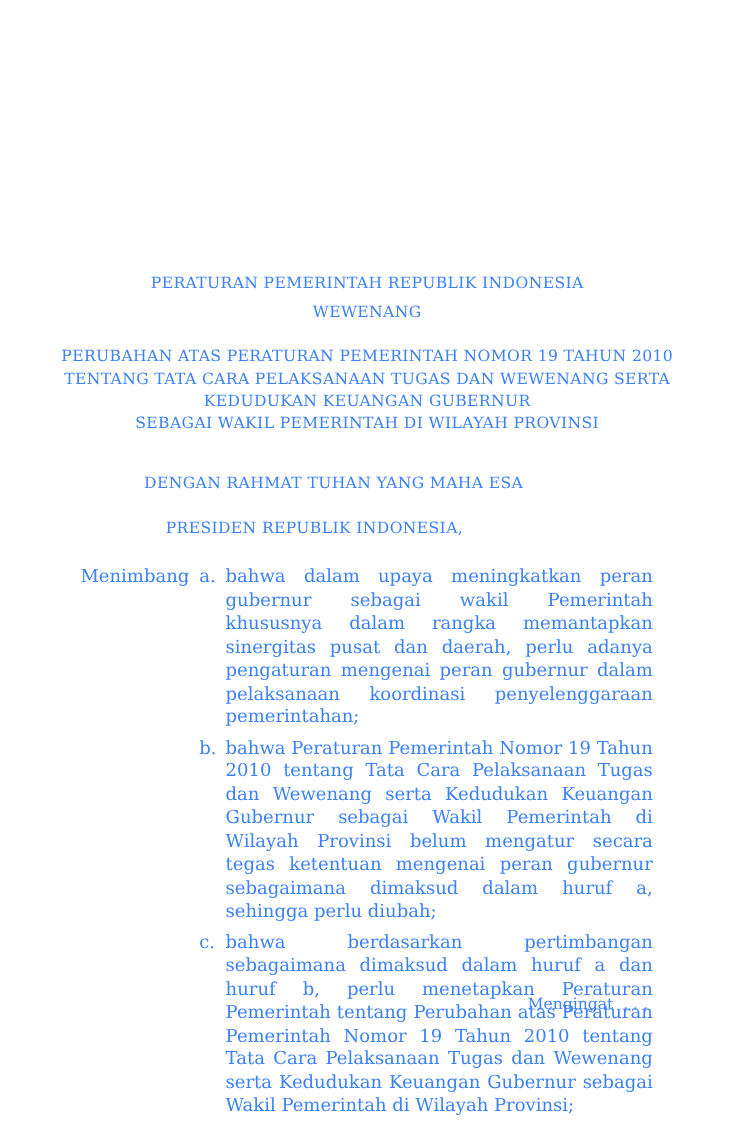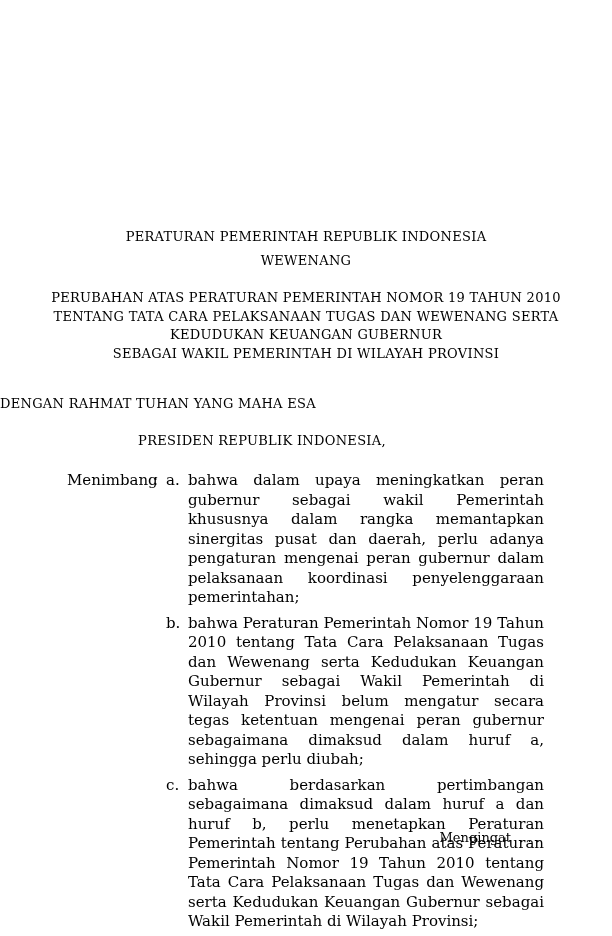--- a/index.html
+++ b/index.html
@@ -6,21 +6,21 @@
     margin: 0;
     padding: 0;
     background: #ffffff;
   }
   .page {
     position: relative;
     width: 612px;
     height: 936px;
     background: #ffffff;
     font-family: "DejaVu Serif", "Liberation Serif", serif;
-    color: #000000;
+    color: #3b82f6;
     overflow: hidden;
   }
   .heading {
     position: absolute;
     top: 225px;
     left: 0;
     width: 612px;
     text-align: center;
     font-size: 13px;
     letter-spacing: 0.3px;
@@ -34,23 +34,25 @@
   }
   .subject .s-line {
     line-height: 18.5px;
     white-space: nowrap;
   }
   .invocation {
     position: absolute;
     top: 396px;
     left: 0;
     width: 516px;
+    text-align: center;
     font-size: 13px;
     letter-spacing: 0.3px;
     white-space: nowrap;
+    padding-left: 20px;
   }
   .authority {
     position: absolute;
     top: 433px;
     left: 0;
     width: 524px;
     text-align: center;
     font-size: 13px;
     letter-spacing: 0.3px;
     white-space: nowrap;

